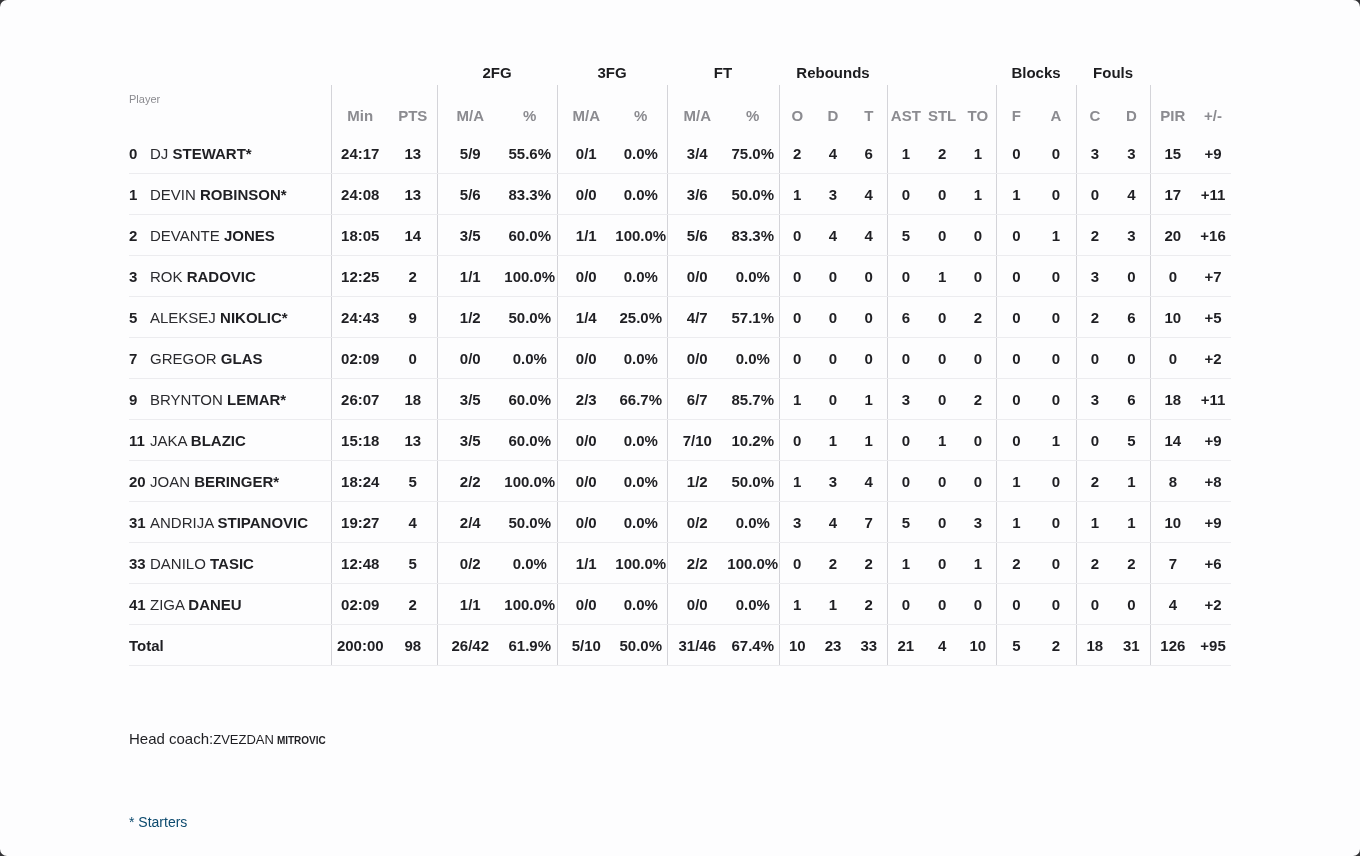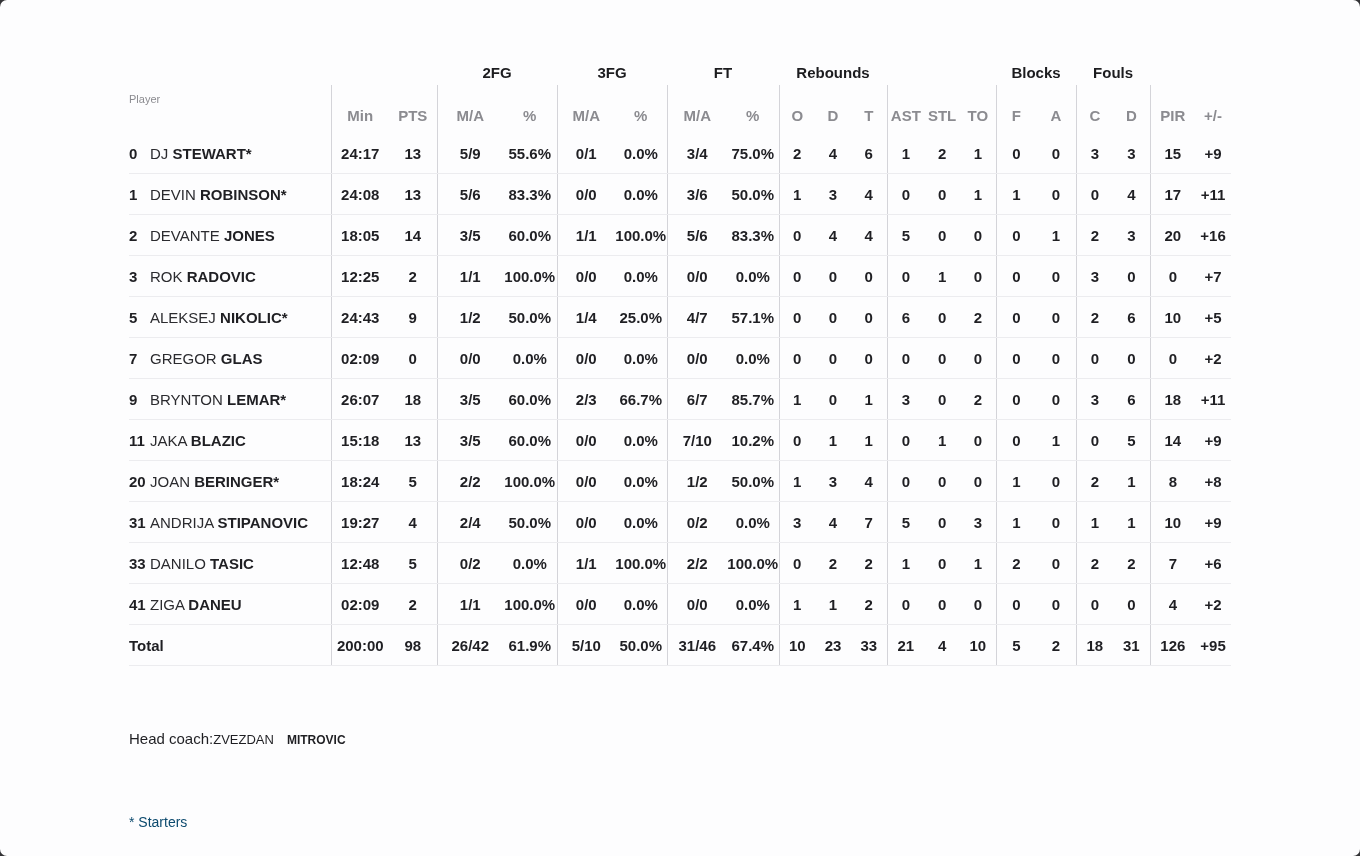--- a/index.html
+++ b/index.html
@@ -63,21 +63,21 @@
   .pnum { display:inline-block; min-width:21px; font-weight:700; }
   .pfirst { font-weight:400; color:#2b2b2f; }
   .plast { font-weight:700; }
   .plabel { font-weight:700; }
 
   .coach-line {
     position:absolute; left:129px; top:730px;
     font-size:15px; color:#1f1f23; font-weight:400;
   }
   .coach-line .cfirst { font-size:13px; font-weight:400; }
-  .coach-line .clast { font-size:12px; font-weight:700; margin-left:13px; }
+  .coach-line .clast { font-size:10px; font-weight:700; margin-left:3px; }
   .starters-note {
     position:absolute; left:129px; top:814px;
     font-size:14px; color:#0c4a6e;
   }
 </style>
 </head>
 <body>
 
 <div class="screen">
   <div class="board">

